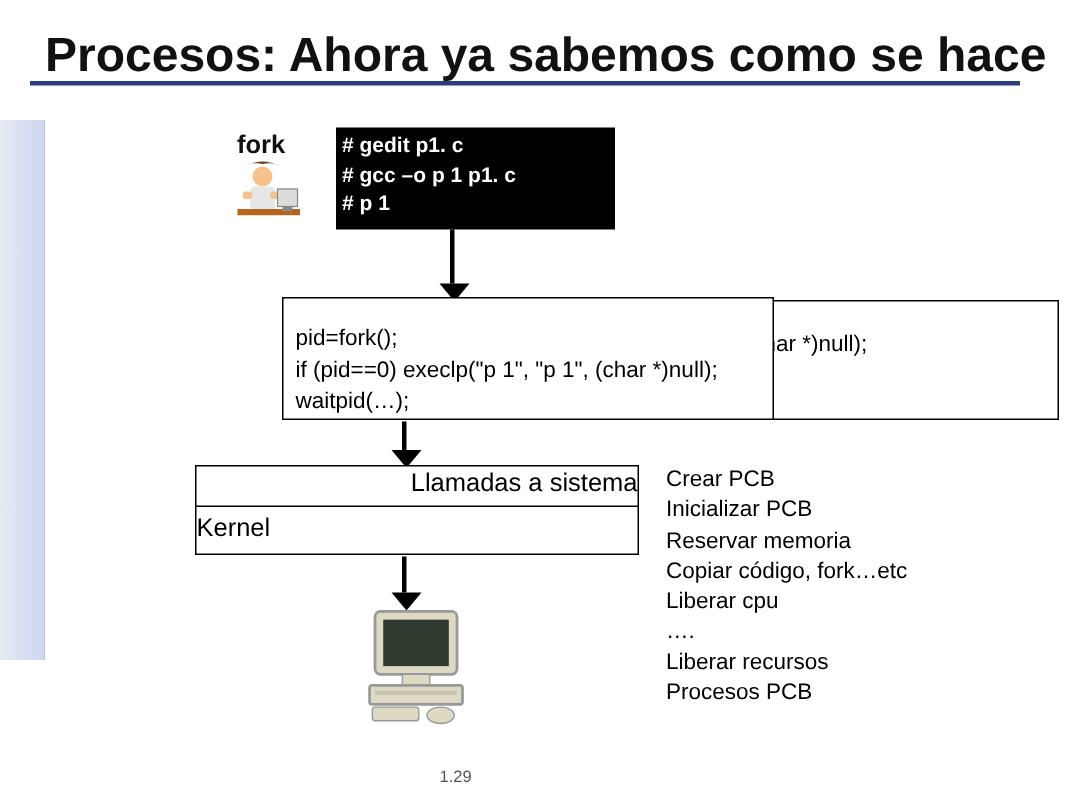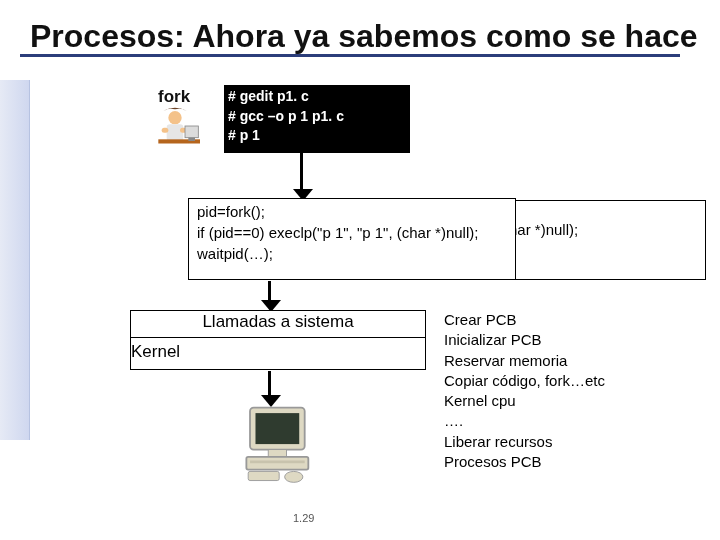--- a/index.html
+++ b/index.html
@@ -84,32 +84,32 @@
   }
   .code-box-front {
     position: absolute;
     left: 188px;
     top: 198px;
     width: 328px;
     height: 82px;
     background: #fff;
     border: 1.5px solid #000;
     font-size: 15px;
-    padding: 2px 8px;
+    padding: 16px 8px;
     line-height: 1.4;
   }
   .syscalls-box {
     position: absolute;
     left: 130px;
     top: 310px;
     width: 296px;
     height: 28px;
     background: #fff;
     border: 1.5px solid #000;
-    text-align: center;
+    text-align: right;
     font-size: 17px;
     padding-top: 1px;
   }
   .kernel-box {
     position: absolute;
     left: 130px;
     top: 338px;
     width: 296px;
     height: 32px;
     background: #fff;
@@ -206,21 +206,21 @@
   <div class="arrow-head a2h"></div>
 
   <div class="syscalls-box">Llamadas a sistema</div>
   <div class="kernel-box">Kernel</div>
 
   <div class="pcb-text">
     <div>Crear PCB</div>
     <div>Inicializar PCB</div>
     <div>Reservar memoria</div>
     <div>Copiar código, fork…etc</div>
-    <div>Kernel cpu</div>
+    <div>Liberar cpu</div>
     <div>….</div>
     <div>Liberar recursos</div>
     <div>Procesos PCB</div>
   </div>
 
   <div class="arrow a3"></div>
   <div class="arrow-head a3h"></div>
 
   <svg class="monitor" viewBox="0 0 80 90">
     <rect x="6" y="4" width="60" height="46" rx="4" fill="#ded9c3" stroke="#999" stroke-width="2"></rect>

